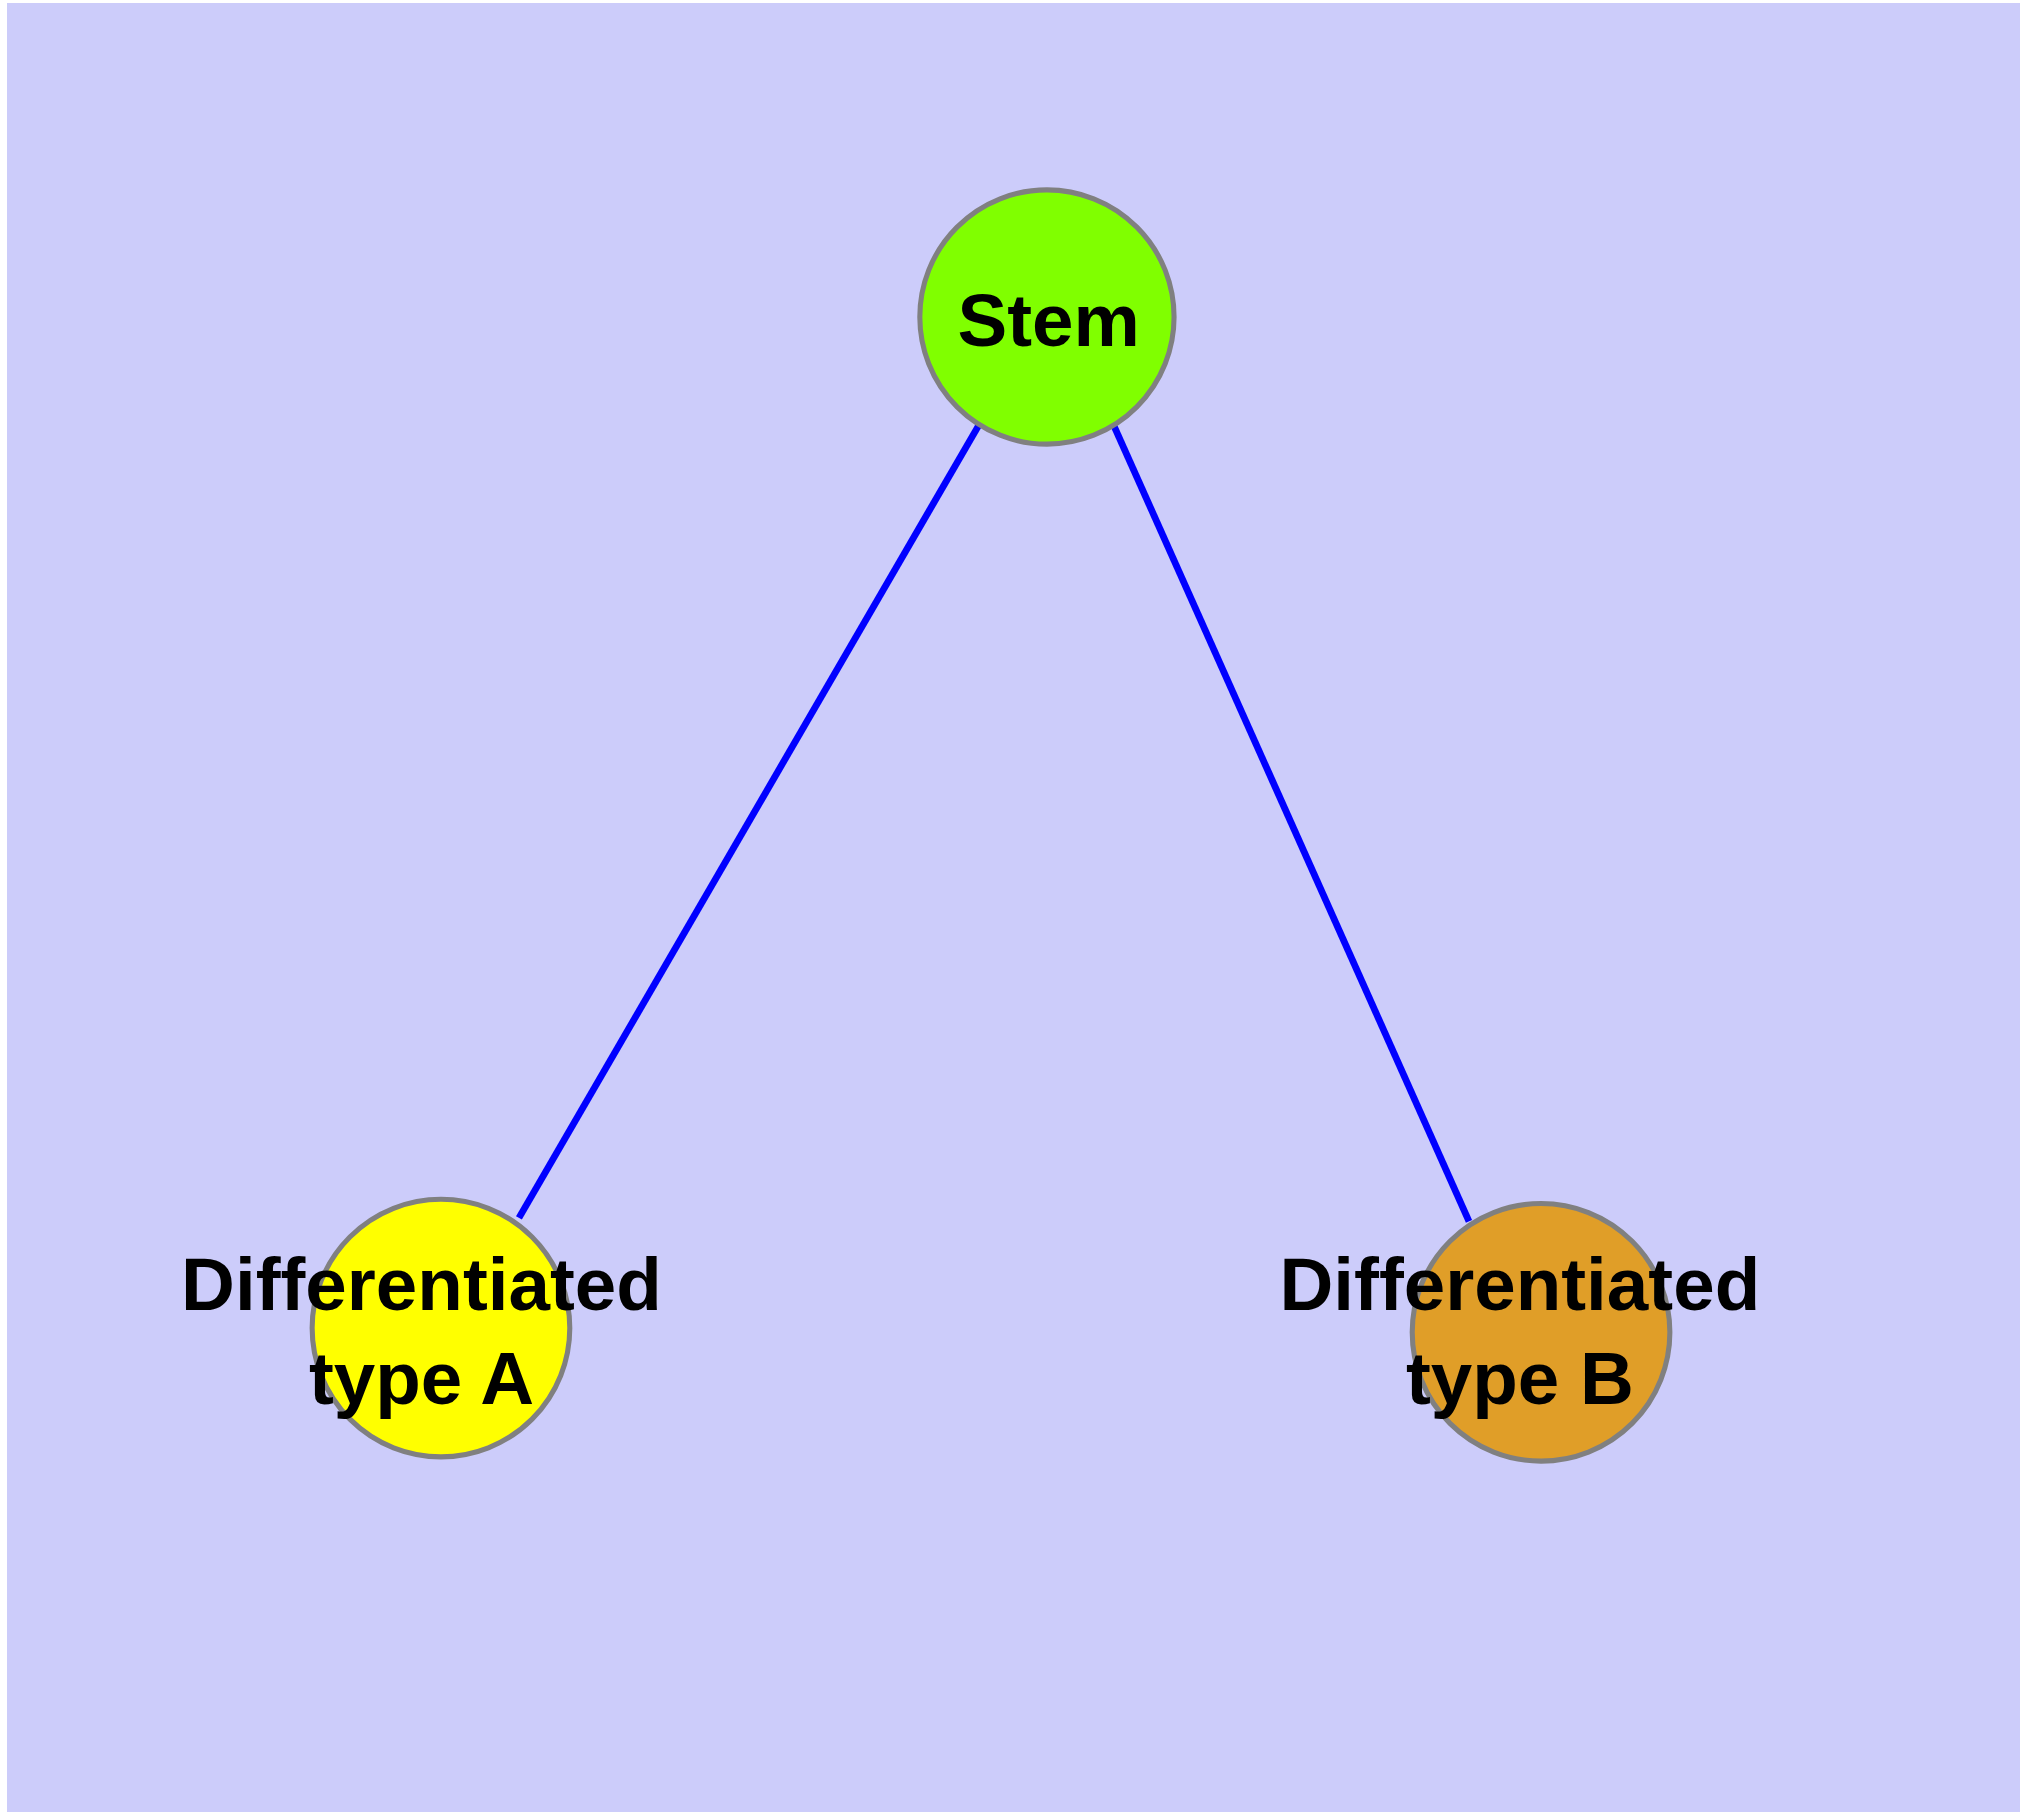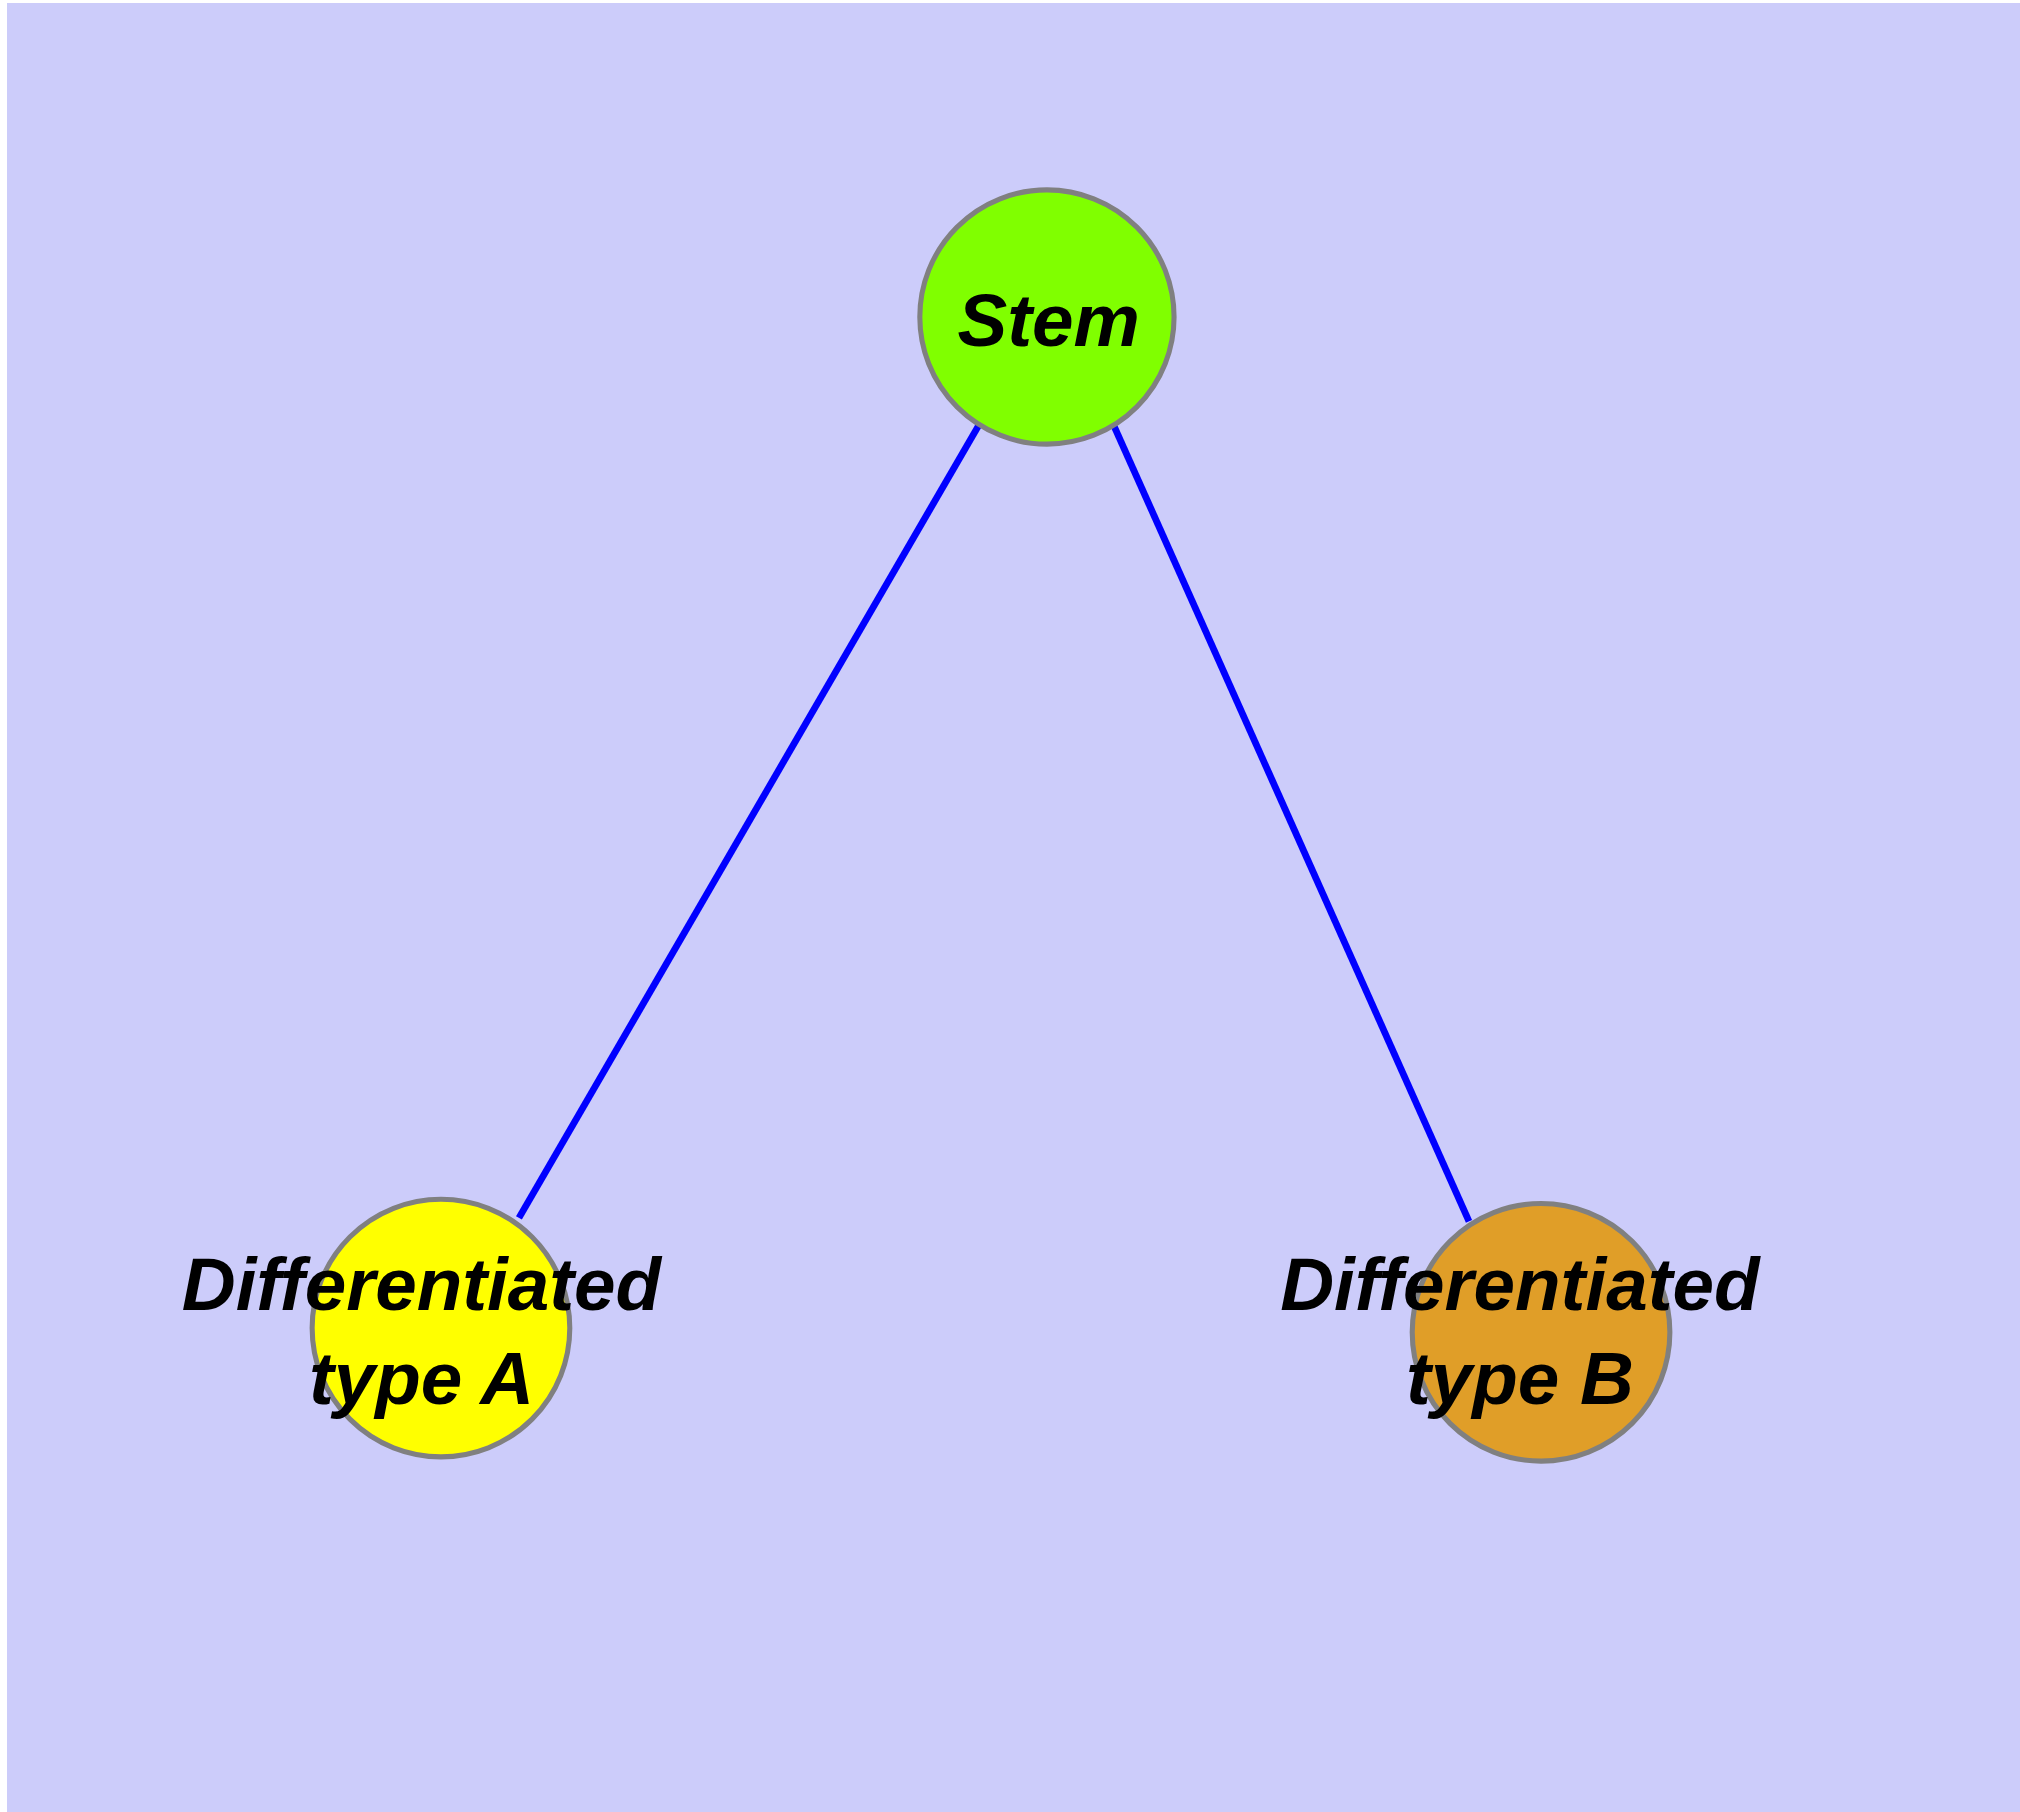--- a/index.html
+++ b/index.html
@@ -7,21 +7,20 @@
     padding: 0;
     background: #ffffff;
   }
   #stage {
     position: relative;
     width: 2021px;
     height: 1812px;
     background: #ffffff;
     overflow: hidden;
     font-family: "Liberation Sans", sans-serif;
-    font-style: italic;
   }
   #canvas-bg {
     position: absolute;
     left: 6.8px;
     top: 3.4px;
     width: 2014px;
     height: 1809px;
     background: #ccccfa;
   }
   #graph-svg {

